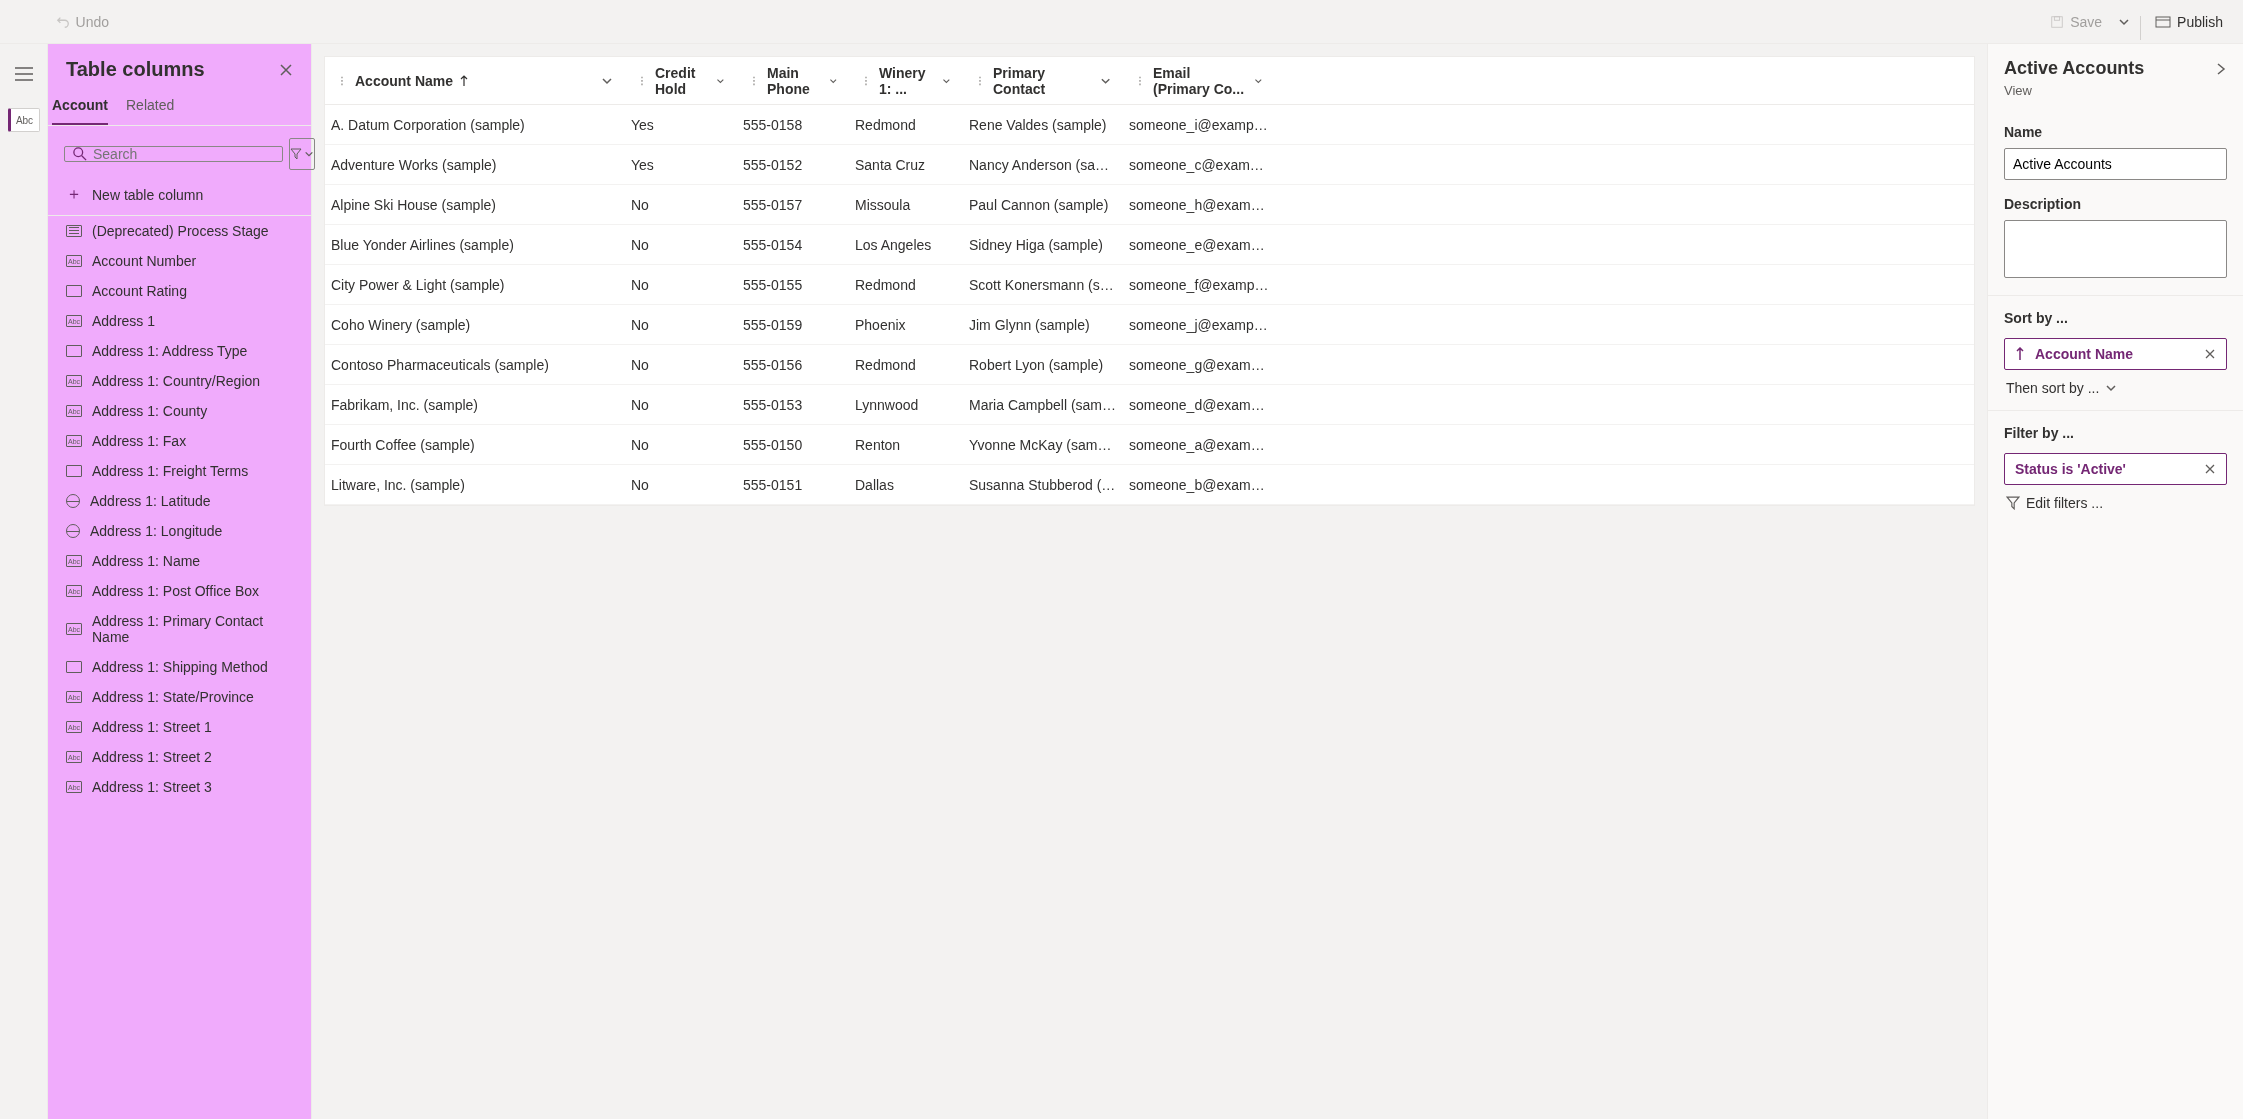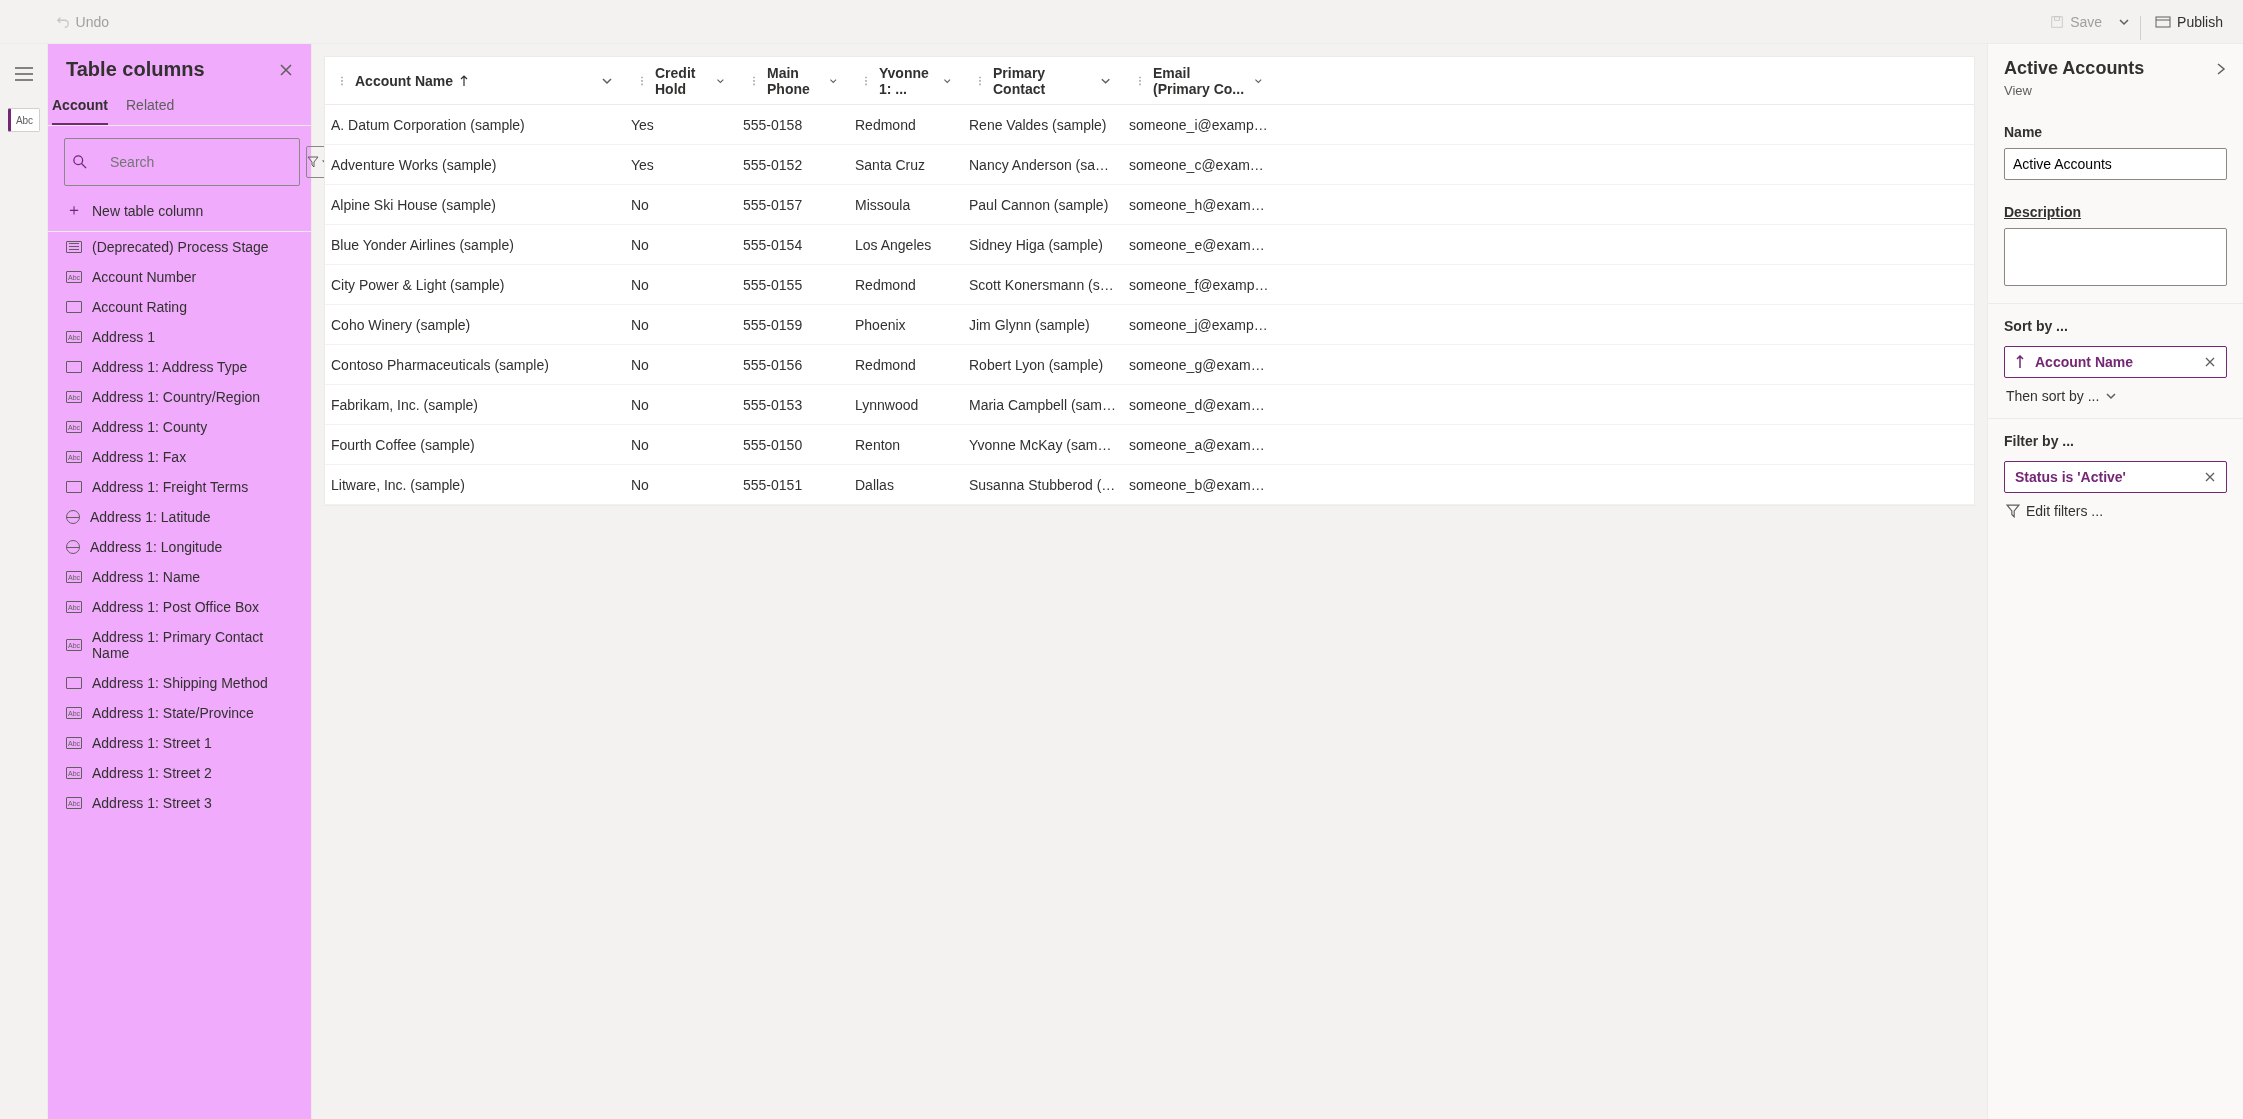--- a/index.html
+++ b/index.html
@@ -24,21 +24,21 @@
 
 
 .columns-panel { width: 264px; background: #f0abfc; border-right: 1px solid #edebe9; display:flex; flex-direction: column; }
 .cp-header { padding: 14px 18px 8px; display:flex; justify-content: space-between; align-items:center; }
 .cp-title { font-size: 20px; font-weight: 600; }
 .cp-close { cursor:pointer; color:#605e5c; font-size:16px; }
 .cp-tabs { display:flex; padding: 0 4px; gap: 18px; border-bottom:1px solid #edebe9; }
 .cp-tab { padding: 8px 0 10px; cursor:pointer; color:#605e5c; }
 .cp-tab.active { color:#323130; border-bottom: 2px solid #742774; font-weight:600; }
 .cp-search-row { display:flex; gap:6px; padding: 12px 16px 8px; align-items:center; }
-.cp-search { flex:1; display:flex; align-items:center; border:1px solid #8a8886; border-radius:2px; height:48px; padding:0 8px; gap:23px; }
+.cp-search { flex:1; display:flex; align-items:center; border:1px solid #8a8886; border-radius:2px; height:16px; padding:0 8px; gap:6px; }
 .cp-search input { border:none; outline:none; flex:1; font-size:14px; background:transparent; }
 .cp-filterbtn { width:40px; height:32px; border:1px solid #8a8886; border-radius:2px; display:flex; align-items:center; justify-content:center; gap:2px; cursor:pointer; }
 .cp-newcol { display:flex; align-items:center; gap:10px; padding: 6px 18px 10px; cursor:pointer; color:#323130; }
 .cp-newcol .plus { color:#742774; font-size:16px; font-weight:300; }
 .cp-list { flex:1; overflow-y:auto; position:relative; border-top:1px solid #edebe9; }
 .cp-item { display:flex; align-items:center; gap:10px; padding: 7px 18px; cursor:pointer; }
 .cp-icon { width:16px; height:12px; border:1px solid #605e5c; border-radius:1px; font-size:7px; display:flex; align-items:center; justify-content:center; color:#605e5c; flex-shrink:0; }
 .cp-icon.lines::before { content:""; width:10px; height:8px; background: repeating-linear-gradient(#605e5c, #605e5c 1px, transparent 1px, transparent 3px); display:block; }
 .cp-icon.globe { border-radius:50%; width:14px; height:14px; position:relative; }
 .cp-icon.globe::after { content:""; position:absolute; left:0; right:0; top:50%; height:1px; background:#605e5c; }
@@ -294,21 +294,21 @@
         </div>
         <div class="gh-cell col-phone">
           <span class="grip">⋮</span>
           <span>Main Phone</span>
           <svg class="chev-down chev" viewBox="0 0 12 12">
               <path d="M2 4 L6 8 L10 4" stroke="#605e5c" fill="none" stroke-width="1.5"></path>
             </svg>
         </div>
         <div class="gh-cell col-addr">
           <span class="grip">⋮</span>
-          <span>Yvonne 1: ...</span>
+          <span>Winery 1: ...</span>
           <svg class="chev-down chev" viewBox="0 0 12 12">
               <path d="M2 4 L6 8 L10 4" stroke="#605e5c" fill="none" stroke-width="1.5"></path>
             </svg>
         </div>
         <div class="gh-cell col-contact">
           <span class="grip">⋮</span>
           <span>Primary Contact</span>
           <svg class="chev-down chev" viewBox="0 0 12 12">
               <path d="M2 4 L6 8 L10 4" stroke="#605e5c" fill="none" stroke-width="1.5"></path>
             </svg>
@@ -413,21 +413,21 @@
         <svg width="12" height="14" viewBox="0 0 12 14">
             <path d="M3 2 L9 7 L3 12" stroke="#605e5c" fill="none" stroke-width="1.5"></path>
           </svg>
       </div>
     </div>
     <div class="rp-sub">View</div>
 
     <div class="rp-section">
       <label class="rp-label">Name</label>
       <input class="rp-input" value="Active Accounts" style="">
-      <label class="rp-label" style="margin-top:24px;text-decoration:underline;">Description</label>
+      <label class="rp-label" style="margin-top:16px;">Description</label>
       <textarea class="rp-textarea" style=""></textarea>
     </div>
 
     <div class="rp-section">
       <div class="rp-section-title">Sort by ...</div>
       <div class="chip">
         <svg width="10" height="14" viewBox="0 0 10 14">
             <path d="M5 13 V1 M2 4 L5 1 L8 4" stroke="#742774" fill="none" stroke-width="1.5"></path>
           </svg>
         <span>Account Name</span>

